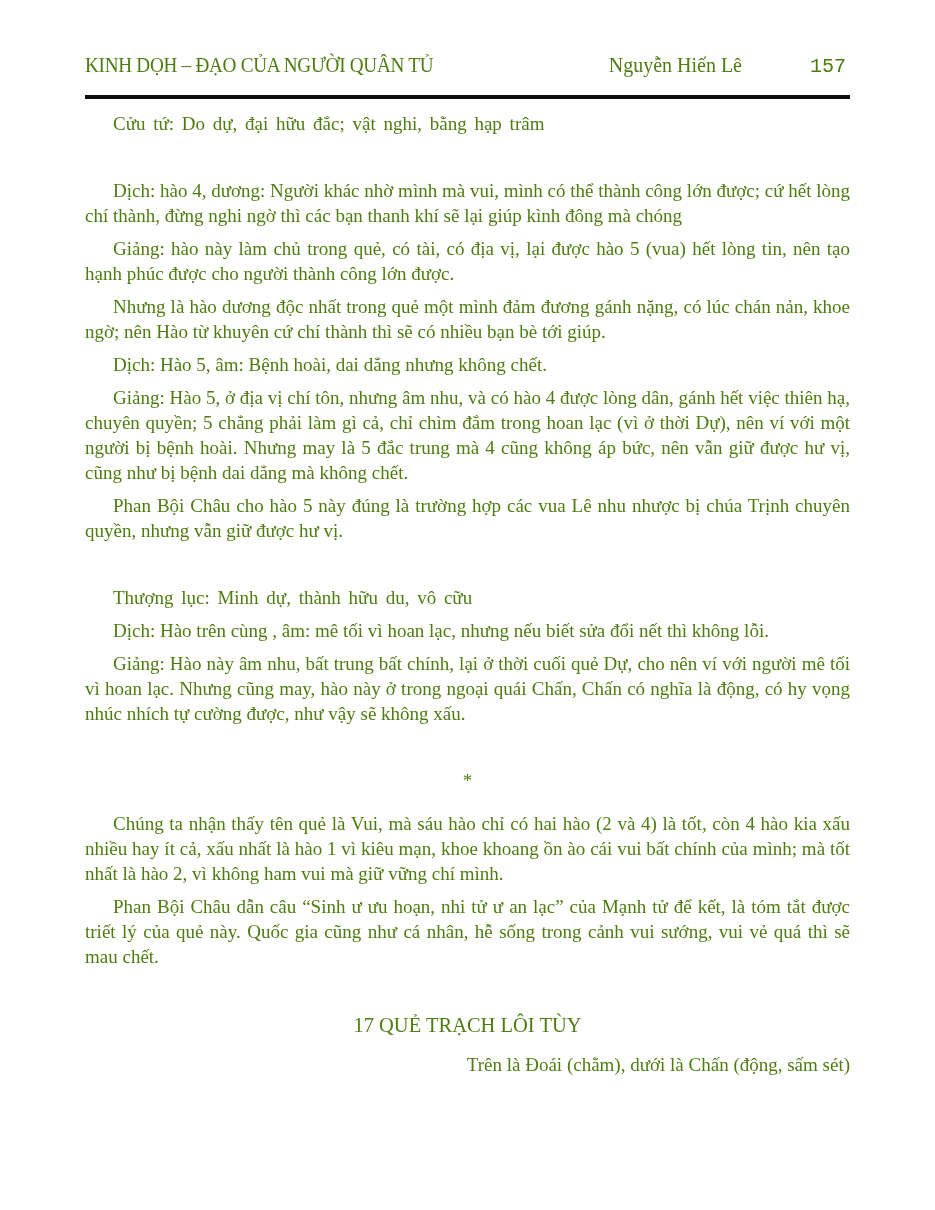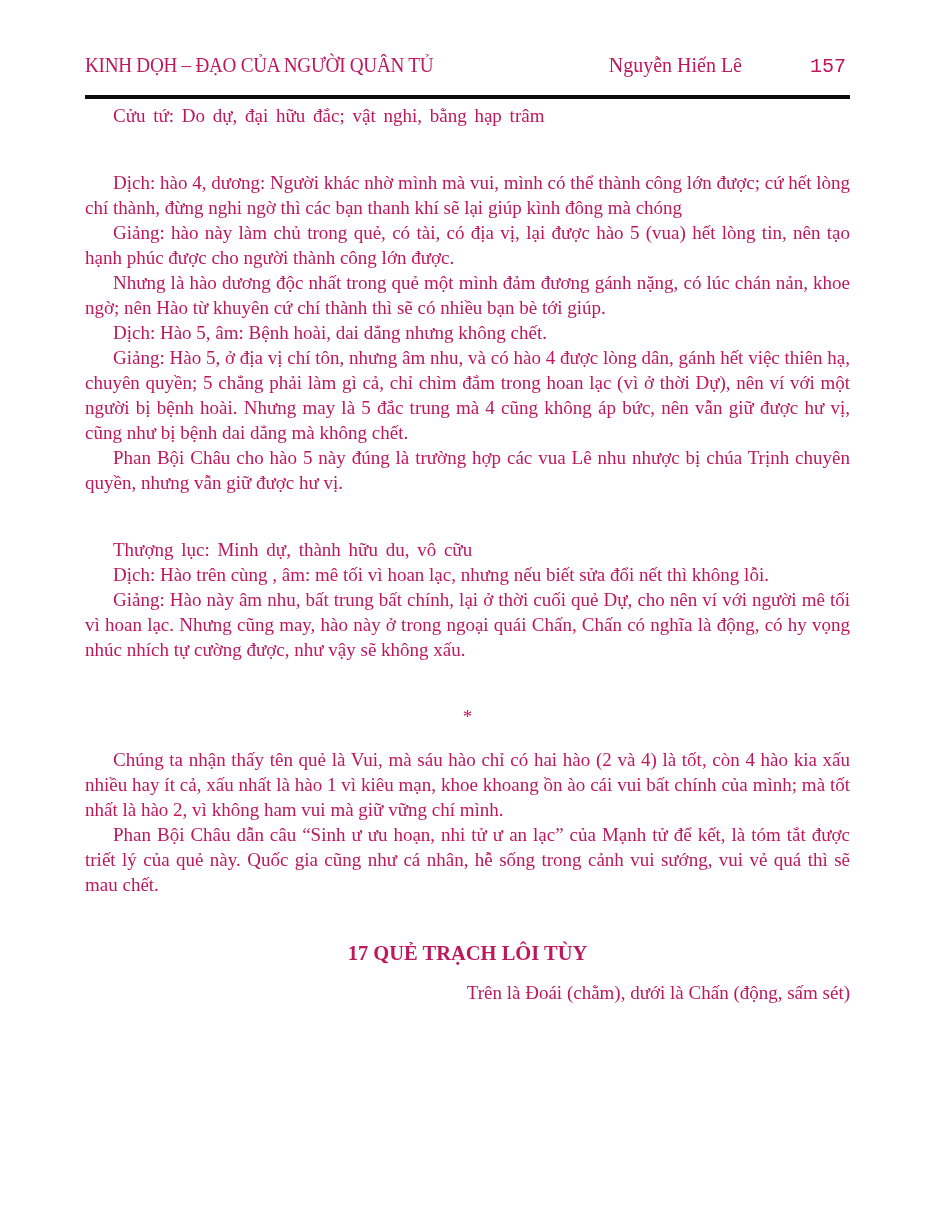--- a/index.html
+++ b/index.html
@@ -5,21 +5,21 @@
   html, body {
     margin: 0;
     padding: 0;
     background: #ffffff;
   }
   .page {
     position: relative;
     width: 935px;
     height: 1210px;
     background: #ffffff;
-    color: #be185d;
+    color: #4d7c0f;
     font-family: "Liberation Serif", "DejaVu Serif", serif;
     box-sizing: border-box;
     overflow: hidden;
   }
   .running-header {
     position: absolute;
     top: 52px;
     left: 85px;
     right: 85px;
     display: flex;
@@ -50,21 +50,21 @@
     height: 4px;
     background: #0d0d0d;
   }
   .content {
     position: absolute;
     top: 103px;
     left: 85px;
     width: 765px;
   }
   .content p {
-    margin: 0 0;
+    margin: 8px 0;
     font-size: 19px;
     line-height: 25px;
   }
   .p-body {
     text-align: justify;
     text-indent: 28px;
   }
   .p-hao {
     text-indent: 28px;
     word-spacing: 3px;
@@ -74,21 +74,21 @@
   }
   .p-sep {
     text-align: center;
     text-indent: 0;
     margin-top: 42px !important;
     margin-bottom: 18px !important;
   }
   .p-heading {
     text-align: center;
     text-indent: 0;
-    font-weight: bold;
+    font-weight: normal;
     font-size: 20.5px !important;
     margin-top: 44px !important;
   }
   .p-subtitle {
     text-align: right;
     text-indent: 0;
     margin-top: 14px !important;
   }
 </style>
 </head>

